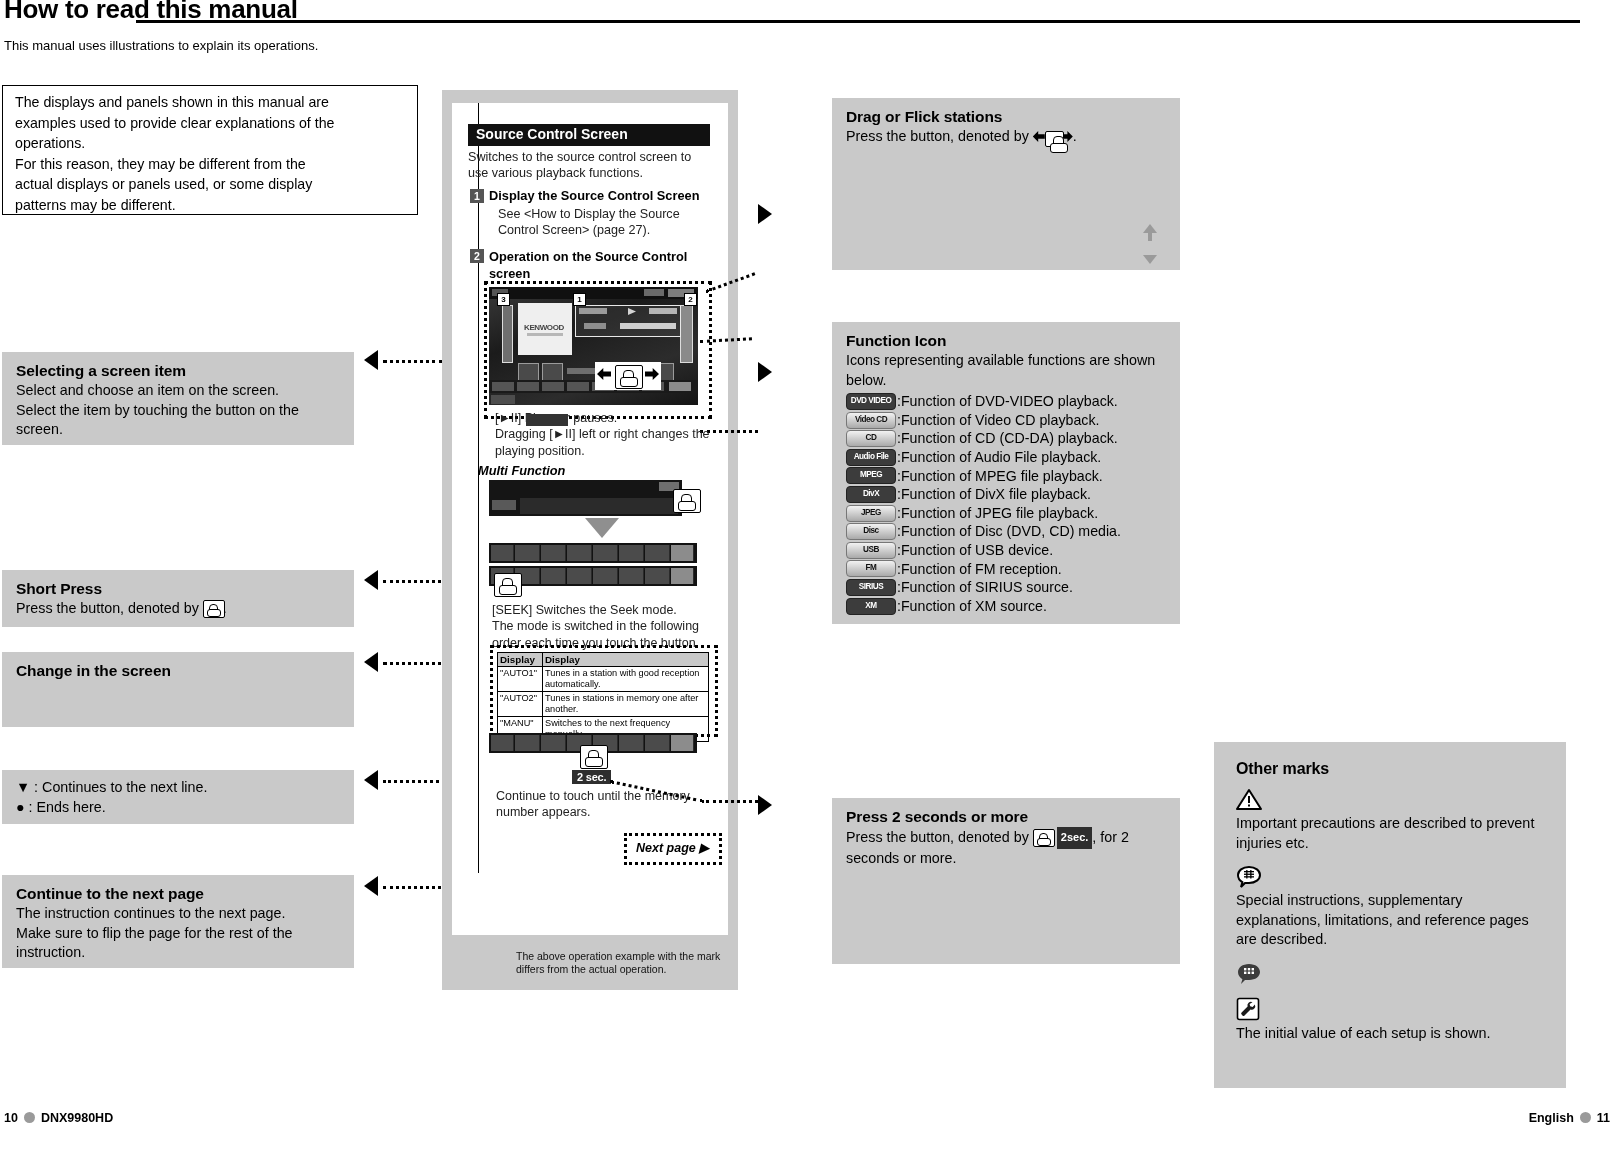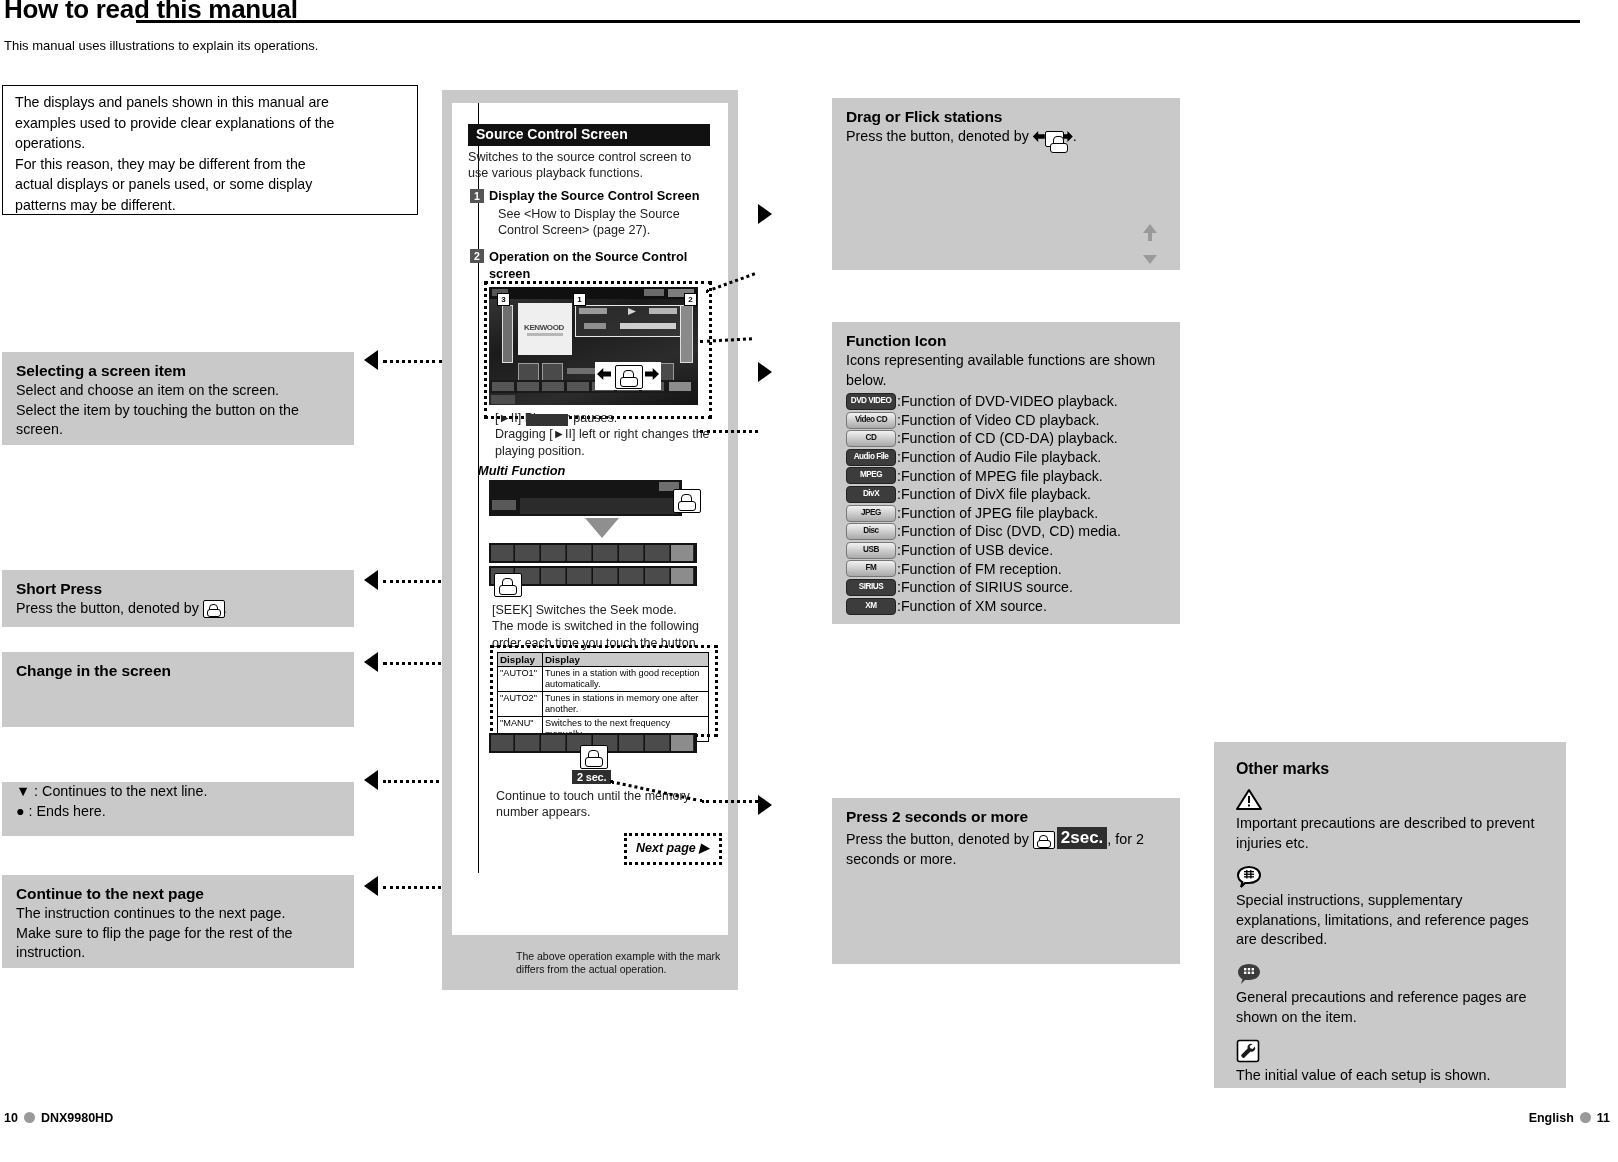--- a/index.html
+++ b/index.html
@@ -45,21 +45,21 @@
     font-size:15.5px;font-weight:bold;margin-bottom:1px;letter-spacing:-0.1px;
   }
   .callout .bd{
     font-size:14.3px;line-height:19.6px;
   }
 
   
   #c-select{left:2px;top:352px;width:352px;height:93px;}
   #c-short {left:2px;top:570px;width:352px;height:57px;}
   #c-change{left:2px;top:652px;width:352px;height:75px;}
-  #c-marks {left:2px;top:770px;width:352px;height:54px;padding-top:0;margin-top:12px;}
+  #c-marks {left:2px;top:770px;width:352px;height:54px;padding-top:8px;}
   #c-next  {left:2px;top:875px;width:352px;height:93px;}
 
   
   #c-drag {left:832px;top:98px;width:348px;height:172px;}
   #c-func {left:832px;top:322px;width:348px;height:302px;}
   #c-2sec {left:832px;top:798px;width:348px;height:166px;}
   #c-other{left:1214px;top:742px;width:352px;height:346px;padding:18px 18px 14px 22px;}
   #c-other .hd{font-size:16px;margin-bottom:10px;}
   #c-other .bd{font-size:14.4px;line-height:19.6px;}
   #c-other .mark-blk{margin-bottom:12px;}
@@ -220,21 +220,21 @@
   .fn-ico.dark{background:#3c3c3c;color:#fff;border-color:#222;}
   .fn-ico.grad{background:linear-gradient(180deg,#f2f2f2,#a9a9a9);}
   .fn-txt{font-size:14.2px;line-height:18.6px;white-space:nowrap;}
 
   
   .inline-hand{display:inline-block;width:20px;height:16px;vertical-align:-3px;position:relative;}
   .inline-hand .hand{width:20px;height:16px;}
   .inline-hand .hand:before{left:5px;top:3px;width:7px;height:9px;}
   .inline-hand .hand:after{left:3px;top:8px;width:12px;height:6px;}
   .chip2s{
-    display:inline-block;background:#2e2e2e;color:#fff;font-size:17px;font-weight:bold;
+    display:inline-block;background:#2e2e2e;color:#fff;font-size:11px;font-weight:bold;
     padding:1px 4px;vertical-align:1px;
   }
   .scroll-mark{
     position:absolute;right:18px;bottom:6px;width:22px;height:40px;
   }
   .scroll-mark .up,.scroll-mark .dn{
     position:absolute;left:3px;width:0;height:0;
     border-left:7px solid transparent;border-right:7px solid transparent;
   }
   .scroll-mark .up{top:0;border-bottom:9px solid #9a9a9a;}
@@ -583,21 +583,20 @@
           <g fill="#fff">
             <rect x="8" y="6" width="2.4" height="2.4"></rect>
             <rect x="11.8" y="6" width="2.4" height="2.4"></rect>
             <rect x="15.6" y="6" width="2.4" height="2.4"></rect>
             <rect x="8" y="9.6" width="2.4" height="2.4"></rect>
             <rect x="11.8" y="9.6" width="2.4" height="2.4"></rect>
             <rect x="15.6" y="9.6" width="2.4" height="2.4"></rect>
           </g>
         </svg>
     </div>
-    <div class="bd">General precautions and reference pages are shown on the item.</div>
   </div>
 
   <div class="mark-blk">
     <div class="om-wrench">
       <svg width="24" height="24" viewBox="0 0 24 24">
           <rect x="1.5" y="1.5" width="21" height="21" rx="2" fill="#fff" stroke="#000" stroke-width="1.6"></rect>
           <path d="M16.5 5.2 a3.6 3.6 0 0 0-4.9 4.4 L5.6 15.6 a1.4 1.4 0 0 0 0 2 l0.9 0.9 a1.4 1.4 0 0 0 2 0 l6-6 a3.6 3.6 0 0 0 4.4-4.9 l-2.3 2.3 -2.4-0.6 -0.6-2.4 z" fill="#1a1a1a"></path>
         </svg>
     </div>
     <div class="bd">The initial value of each setup is shown.</div>

